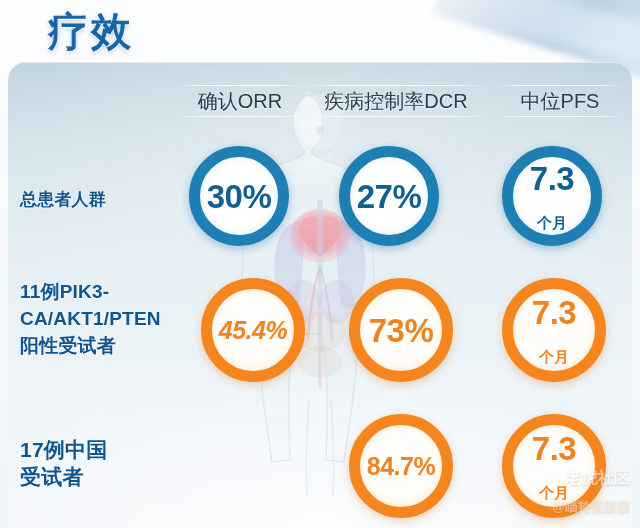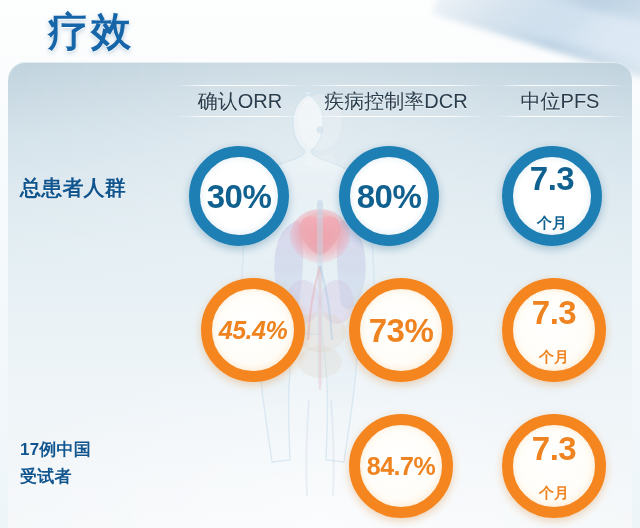--- a/index.html
+++ b/index.html
@@ -151,23 +151,23 @@
     position: absolute;
     left: 12px;
     width: 165px;
     font-weight: bold;
     color: #11558e;
     font-size: 20px;
     line-height: 27px;
     letter-spacing: .2px;
     text-shadow: 0 1px 1px rgba(255,255,255,.75);
   }
-  .row-1 .row-label { top: 34px; font-size: 21px; }
+  .row-1 .row-label { top: 46px; font-size: 17px; }
   .row-2 .row-label { top: 14px; font-size: 19px; }
-  .row-3 .row-label { top: 30px; font-size: 17px; }
+  .row-3 .row-label { top: 30px; font-size: 21px; }
 
   
   .bubble {
     position: absolute;
     border-radius: 50%;
     display: flex;
     flex-direction: column;
     align-items: center;
     justify-content: center;
     box-sizing: border-box;
@@ -388,30 +388,35 @@
     <div class="row row-1">
       <div class="row-label">
         <div>总患者人群</div>
       </div>
 
       <div class="bubble blue col-orr">
         <span class="val v-lg">30%</span>
       </div>
 
       <div class="bubble blue col-dcr">
-        <span class="val v-lg">80%</span>
+        <span class="val v-lg">27%</span>
       </div>
 
       <div class="bubble blue col-pfs">
         <span class="val v-lg">7.3</span>
         <span class="unit u-sm">个月</span>
       </div>
     </div>
 
     <div class="row row-2">
+      <div class="row-label">
+        <div>11例PIK3-</div>
+        <div>CA/AKT1/PTEN</div>
+        <div>阳性受试者</div>
+      </div>
 
       <div class="bubble orange col-orr">
         <span class="val v-sm">45.4%</span>
       </div>
 
       <div class="bubble orange col-dcr">
         <span class="val v-lg">73%</span>
       </div>
 
       <div class="bubble orange col-pfs">
@@ -432,14 +437,21 @@
       </div>
 
       <div class="bubble orange col-pfs">
         <span class="val v-lg">7.3</span>
         <span class="unit u-sm">个月</span>
       </div>
     </div>
 
   </div>
 
+  <div class="watermark">
+    <div class="wm-line1">
+      <span class="wm-badge"></span>
+      <span>老虎社区</span>
+    </div>
+    <div class="wm-line2">@瞄羚侃新股</div>
+  </div>
 
 </div>
 
 </body></html>

